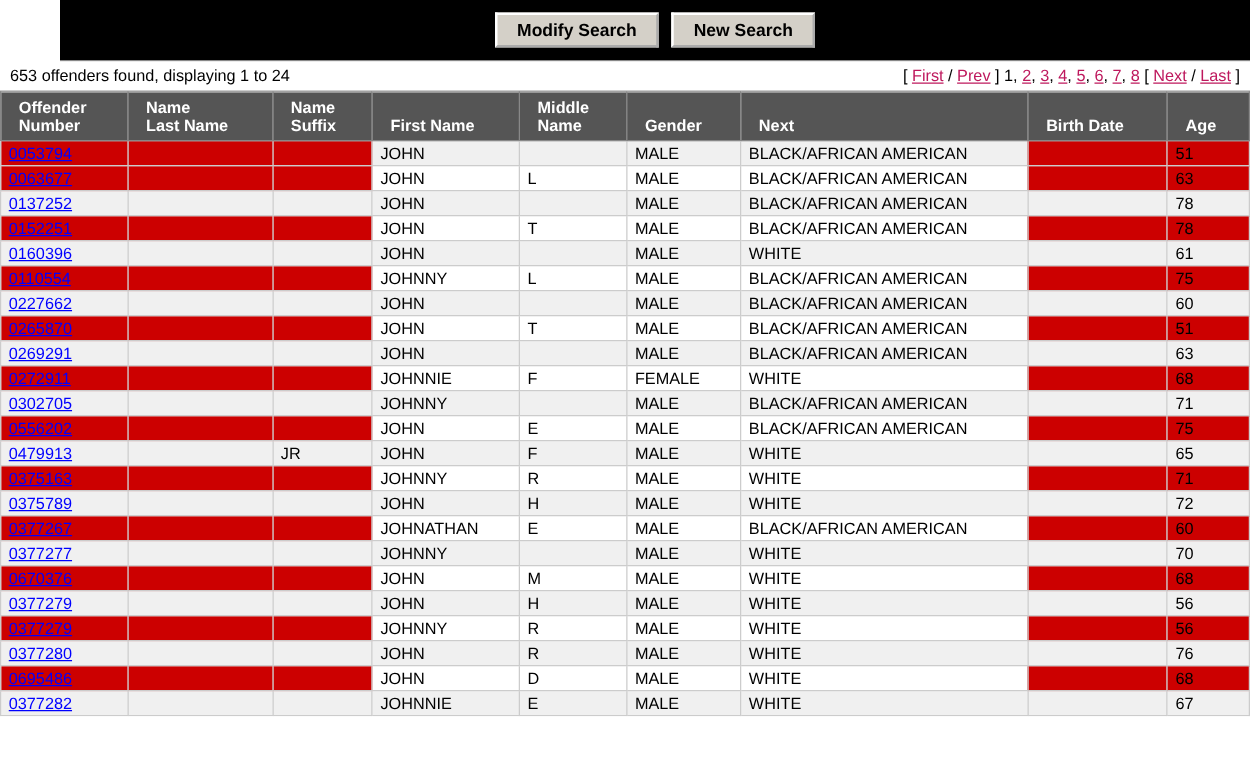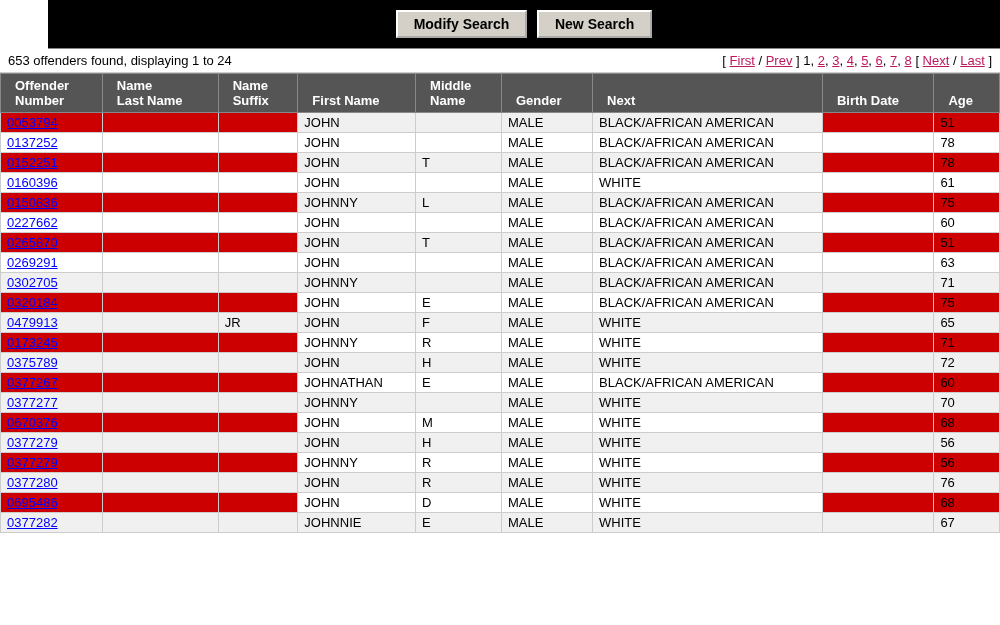--- a/index.html
+++ b/index.html
@@ -102,20 +102,31 @@
         <td class="red-cell"></td>
         <td class="red-cell"></td>
         <td>JOHN</td>
         <td></td>
         <td>MALE</td>
         <td>BLACK/AFRICAN AMERICAN</td>
         <td class="red-cell"></td>
         <td class="red-cell">51</td>
       </tr>
       <tr>
+        <td class="red-cell"><a href="#" class="offender-link">0063677</a></td>
+        <td class="red-cell"></td>
+        <td class="red-cell"></td>
+        <td>JOHN</td>
+        <td>L</td>
+        <td>MALE</td>
+        <td>BLACK/AFRICAN AMERICAN</td>
+        <td class="red-cell"></td>
+        <td class="red-cell">63</td>
+      </tr>
+      <tr>
         <td><a href="#" class="offender-link">0137252</a></td>
         <td></td>
         <td></td>
         <td>JOHN</td>
         <td></td>
         <td>MALE</td>
         <td>BLACK/AFRICAN AMERICAN</td>
         <td></td>
         <td>78</td>
       </tr>
@@ -135,21 +146,21 @@
         <td></td>
         <td></td>
         <td>JOHN</td>
         <td></td>
         <td>MALE</td>
         <td>WHITE</td>
         <td></td>
         <td>61</td>
       </tr>
       <tr>
-        <td class="red-cell"><a href="#" class="offender-link">0150836</a></td>
+        <td class="red-cell"><a href="#" class="offender-link">0110554</a></td>
         <td class="red-cell"></td>
         <td class="red-cell"></td>
         <td>JOHNNY</td>
         <td>L</td>
         <td>MALE</td>
         <td>BLACK/AFRICAN AMERICAN</td>
         <td class="red-cell"></td>
         <td class="red-cell">75</td>
       </tr>
       <tr>
@@ -179,32 +190,43 @@
         <td></td>
         <td></td>
         <td>JOHN</td>
         <td></td>
         <td>MALE</td>
         <td>BLACK/AFRICAN AMERICAN</td>
         <td></td>
         <td>63</td>
       </tr>
       <tr>
+        <td class="red-cell"><a href="#" class="offender-link">0272911</a></td>
+        <td class="red-cell"></td>
+        <td class="red-cell"></td>
+        <td>JOHNNIE</td>
+        <td>F</td>
+        <td>FEMALE</td>
+        <td>WHITE</td>
+        <td class="red-cell"></td>
+        <td class="red-cell">68</td>
+      </tr>
+      <tr>
         <td><a href="#" class="offender-link">0302705</a></td>
         <td></td>
         <td></td>
         <td>JOHNNY</td>
         <td></td>
         <td>MALE</td>
         <td>BLACK/AFRICAN AMERICAN</td>
         <td></td>
         <td>71</td>
       </tr>
       <tr>
-        <td class="red-cell"><a href="#" class="offender-link">0320184</a></td>
+        <td class="red-cell"><a href="#" class="offender-link">0556202</a></td>
         <td class="red-cell"></td>
         <td class="red-cell"></td>
         <td>JOHN</td>
         <td>E</td>
         <td>MALE</td>
         <td>BLACK/AFRICAN AMERICAN</td>
         <td class="red-cell"></td>
         <td class="red-cell">75</td>
       </tr>
       <tr>
@@ -212,21 +234,21 @@
         <td></td>
         <td>JR</td>
         <td>JOHN</td>
         <td>F</td>
         <td>MALE</td>
         <td>WHITE</td>
         <td></td>
         <td>65</td>
       </tr>
       <tr>
-        <td class="red-cell"><a href="#" class="offender-link">0173245</a></td>
+        <td class="red-cell"><a href="#" class="offender-link">0375163</a></td>
         <td class="red-cell"></td>
         <td class="red-cell"></td>
         <td>JOHNNY</td>
         <td>R</td>
         <td>MALE</td>
         <td>WHITE</td>
         <td class="red-cell"></td>
         <td class="red-cell">71</td>
       </tr>
       <tr>

